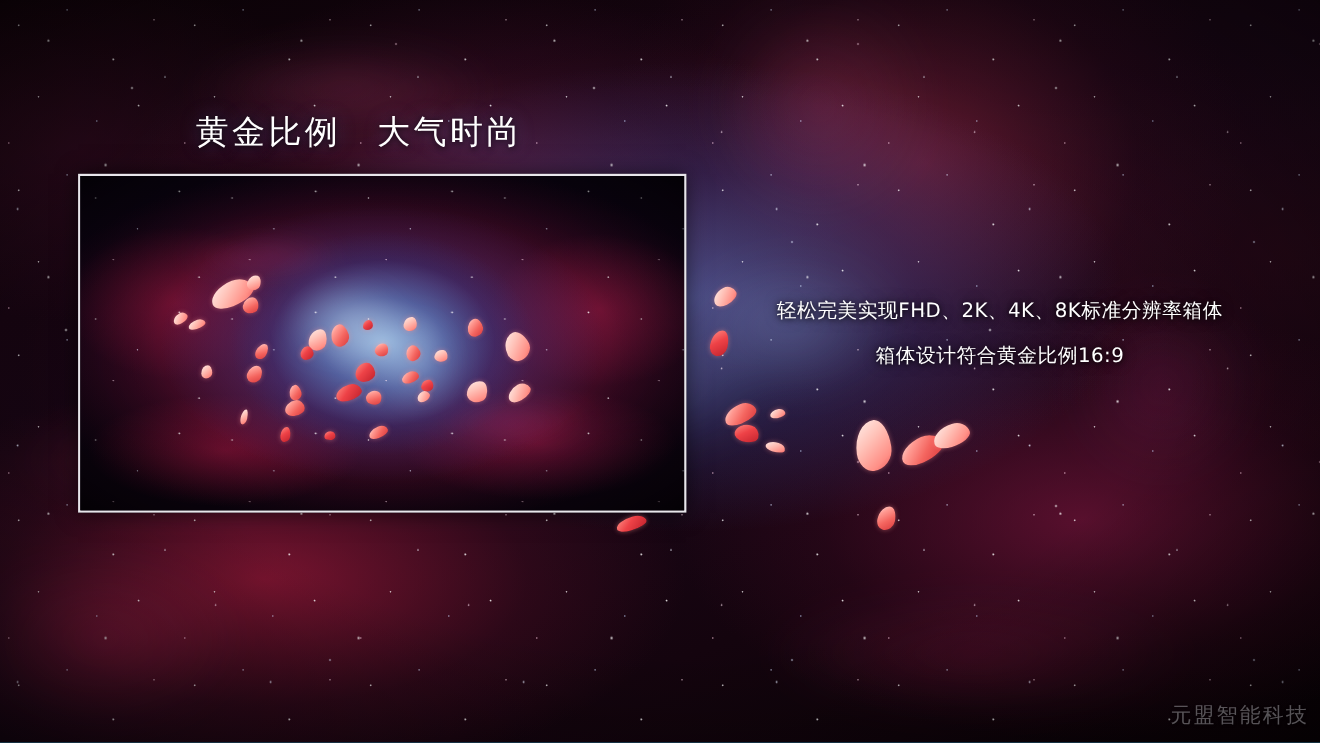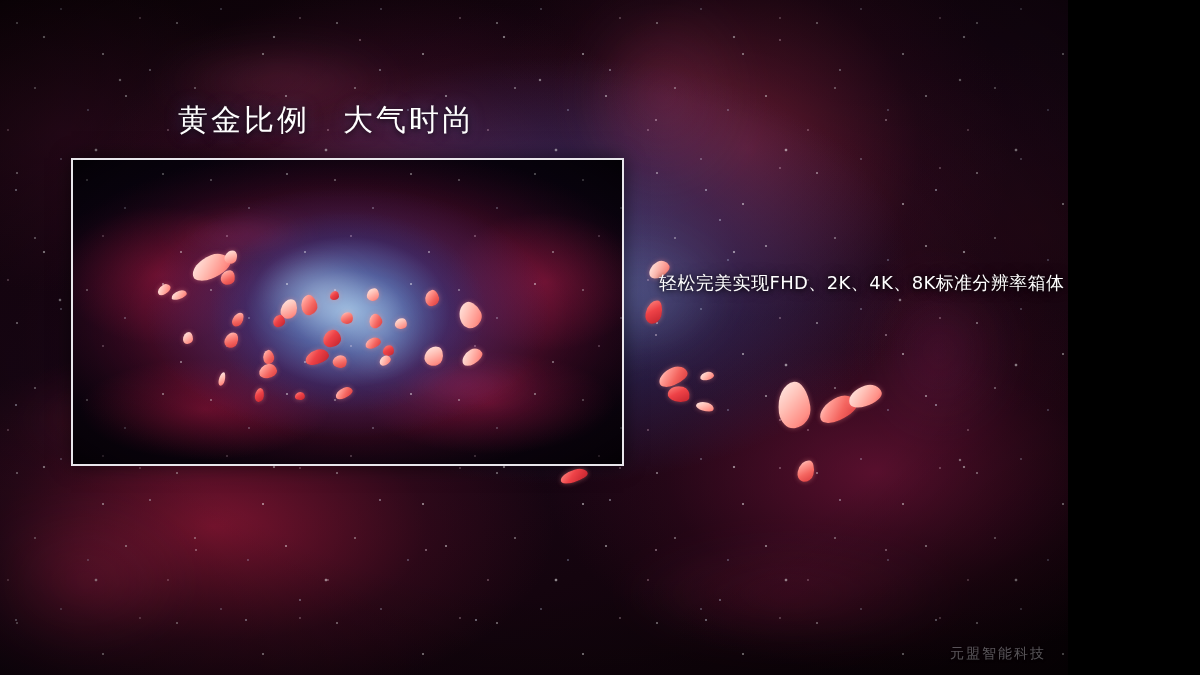--- a/index.html
+++ b/index.html
@@ -2,21 +2,21 @@
 <html><head>
 <meta charset="utf-8">
 <style>
   * { margin:0; padding:0; box-sizing:border-box; }
   html,body{ background:#000; }
   body{
     font-family:"DejaVu Sans","Liberation Sans",sans-serif;
   }
   #slide{
     position:relative;
-    width:1068px; height:675px;
+    width:1200px; height:675px;
     overflow:hidden;
     background:#0369a1;
     text-decoration:underline;
   }
 
   
   .bg-layer{ position:absolute; inset:0; }
 
   .bg-base{
     background:
@@ -140,31 +140,32 @@
     box-shadow:0 0 5px rgba(255,140,140,.45);
     pointer-events:none;
   }
   .petal.lite{ background:linear-gradient(140deg,#fff0ec 0%,#ffc2b8 40%,#ff8f86 78%,#e9575a 100%); }
   .petal.deep{ background:linear-gradient(140deg,#ff8f86 0%,#ee4247 45%,#c0212c 100%); }
 
   
   .body-text{
     position:absolute; left:659px; top:262px;
     width:500px;
+    text-align:center;
   }
   .body-text p{
     font-size:18px; line-height:41px; color:#ffffff; white-space:pre;
     text-shadow:0 1px 5px rgba(0,0,0,.9), 0 0 12px rgba(0,0,0,.6);
     letter-spacing:.4px;
   }
 
   
   .watermark{
-    position:absolute; right:22px; bottom:12px;
-    font-size:14px; letter-spacing:2px;
+    position:absolute; right:10px; bottom:12px;
+    font-size:19px; letter-spacing:2px;
     color:rgba(200,198,205,0.42);
     text-shadow:0 1px 2px rgba(0,0,0,.5);
   }
 </style>
 </head>
 <body>
 
 <div id="slide">
 
   <div class="bg-layer bg-base"></div>
@@ -228,17 +229,18 @@
       <div class="petal lite" style="left: 696px; top: 402px; width: 18px; height: 9px; transform: rotate(16deg);"></div>
       <div class="petal lite" style="left: 778px; top: 382px; width: 32px; height: 46px; transform: rotate(-8deg);"></div>
       <div class="petal" style="left: 818px; top: 398px; width: 40px; height: 22px; transform: rotate(-24deg);"></div>
       <div class="petal lite" style="left: 848px; top: 386px; width: 34px; height: 20px; transform: rotate(-18deg);"></div>
       <div class="petal" style="left: 798px; top: 460px; width: 16px; height: 22px; transform: rotate(12deg);"></div>
       <div class="petal deep" style="left: 560px; top: 470px; width: 28px; height: 12px; transform: rotate(-16deg);"></div>
     </div>
 
   <div class="body-text">
     <p>轻松完美实现FHD、2K、4K、8K标准分辨率箱体</p>
+    <p>箱体设计符合黄金比例16:9</p>
   </div>
 
   <div class="watermark">元盟智能科技</div>
 
 </div>
 
 </body></html>

